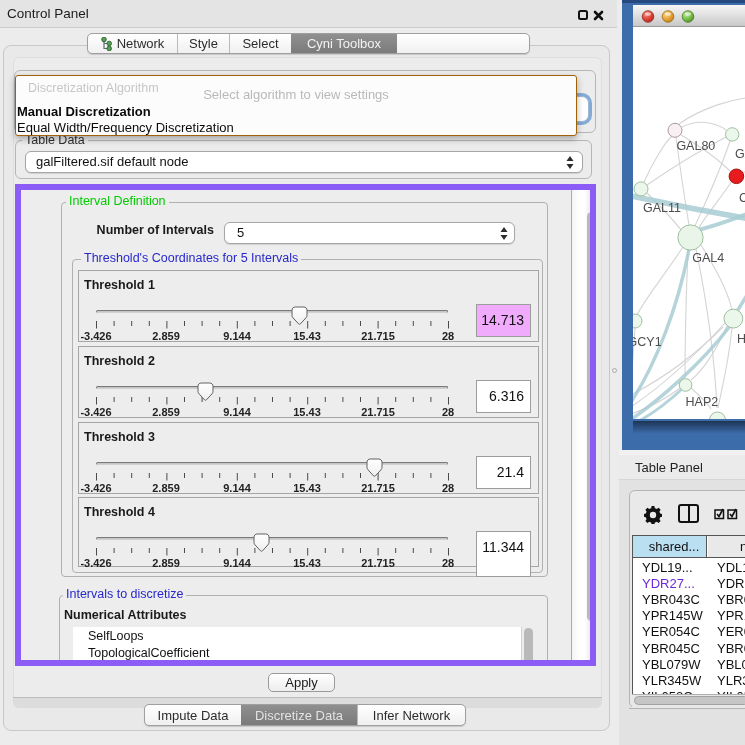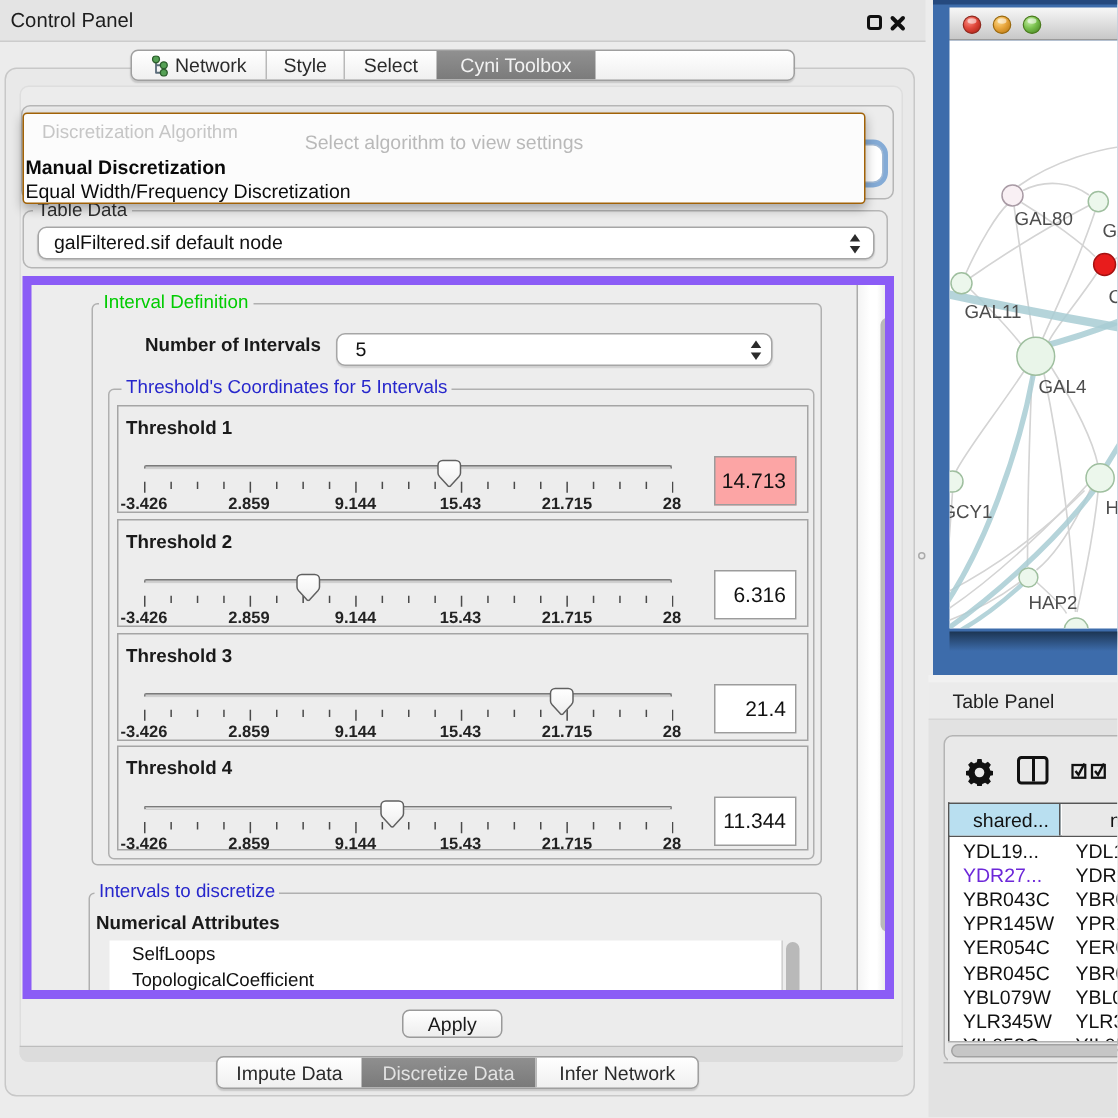--- a/index.html
+++ b/index.html
@@ -115,21 +115,21 @@
     <svg class="abs" style="left:211.7px;top:35px;" width="17" height="19" viewBox="0 0 17 19">
       <defs>
           <linearGradient id="th80" x1="0" y1="0" x2="0" y2="1">
             <stop offset="0" stop-color="#ffffff"></stop>
             <stop offset="0.55" stop-color="#f6f6f6"></stop>
             <stop offset="1" stop-color="#ededed"></stop>
           </linearGradient>
         </defs>
       <path d="M1,4.2 C1,2.4 2.4,1 4.2,1 L12.8,1 C14.6,1 16,2.4 16,4.2 L16,9.3 C16,10.4 15.6,11.1 14.9,11.9 L9.4,17.9 C8.9,18.4 8.1,18.4 7.6,17.9 L2.1,11.9 C1.4,11.1 1,10.4 1,9.3 Z" fill="url(#th80)" stroke="#606060" stroke-width="1"></path>
     </svg>
-    <div class="abs" style="left:397px;top:33px;width:55px;height:33px;background:#fca5a5;border:1px solid #9c9c9c;line-height:31px;text-align:right;padding-right:6px;font-size:14px;color:#111;">14.713</div>
+    <div class="abs" style="left:397px;top:33px;width:55px;height:33px;background:#f0abfc;border:1px solid #9c9c9c;line-height:31px;text-align:right;padding-right:6px;font-size:14px;color:#111;">14.713</div>
   </div>
   <div class="abs" style="left:57px;top:156px;width:461px;height:72px;border:1px solid #a5a5a5;">
     <div class="abs" style="left:5px;top:7px;font-size:12.5px;font-weight:bold;color:#1a1a1a;">Threshold 2</div>
     <div class="abs" style="left:17px;top:39px;width:352px;height:3px;background:linear-gradient(#ababab,#dedede);border:1px solid #7a7a7a;border-bottom-color:#d0d0d0;border-radius:2.5px;"></div>
     <svg class="abs" style="left:17px;top:50px;" width="353" height="10" viewBox="0 0 353 10">
       <line x1="0.5" y1="0" x2="0.5" y2="7.5" stroke="#4a4a4a" stroke-width="1"></line>
         <line x1="18.1" y1="0" x2="18.1" y2="5" stroke="#4a4a4a" stroke-width="1"></line>
         <line x1="35.7" y1="0" x2="35.7" y2="5" stroke="#4a4a4a" stroke-width="1"></line>
         <line x1="53.3" y1="0" x2="53.3" y2="5" stroke="#4a4a4a" stroke-width="1"></line>
         <line x1="70.9" y1="0" x2="70.9" y2="7.5" stroke="#4a4a4a" stroke-width="1"></line>
@@ -247,21 +247,21 @@
     <svg class="abs" style="left:173.9px;top:35px;" width="17" height="19" viewBox="0 0 17 19">
       <defs>
           <linearGradient id="th308" x1="0" y1="0" x2="0" y2="1">
             <stop offset="0" stop-color="#ffffff"></stop>
             <stop offset="0.55" stop-color="#f6f6f6"></stop>
             <stop offset="1" stop-color="#ededed"></stop>
           </linearGradient>
         </defs>
       <path d="M1,4.2 C1,2.4 2.4,1 4.2,1 L12.8,1 C14.6,1 16,2.4 16,4.2 L16,9.3 C16,10.4 15.6,11.1 14.9,11.9 L9.4,17.9 C8.9,18.4 8.1,18.4 7.6,17.9 L2.1,11.9 C1.4,11.1 1,10.4 1,9.3 Z" fill="url(#th308)" stroke="#606060" stroke-width="1"></path>
     </svg>
-    <div class="abs" style="left:397px;top:33px;width:55px;height:33px;background:#fff;border:1px solid #9c9c9c;line-height:31px;text-align:right;padding-right:6px;font-size:14px;color:#111;">11.344</div>
+    <div class="abs" style="left:397px;top:33px;width:55px;height:46px;background:#fff;border:1px solid #9c9c9c;line-height:31px;text-align:right;padding-right:6px;font-size:14px;color:#111;">11.344</div>
   </div>
 
   <div class="abs" style="left:38px;top:405px;width:489px;height:90px;border:1px solid #b0b0b0;border-radius:4px;"></div>
   <div class="abs" style="left:42px;top:398px;height:13px;line-height:13px;font-size:12.5px;color:#2727cc;background:#ededed;padding:0 3px;">Intervals to discretize</div>
   <div class="abs" style="left:43px;top:418px;font-size:12.5px;font-weight:bold;color:#1a1a1a;">Numerical Attributes</div>
   <div class="abs" style="left:52px;top:437px;width:448px;height:45px;background:#fff;"></div>
   <div class="abs" style="left:500px;top:437px;width:14px;height:45px;background:#ededed;border-left:1px solid #d0d0d0;"></div>
   <div class="abs" style="left:503px;top:438px;width:9px;height:44px;background:#b9b9b9;border-radius:4.5px 4.5px 0 0;"></div>
   <div class="abs" style="left:67px;top:439px;font-size:12.5px;color:#111;">SelfLoops</div>
   <div class="abs" style="left:67px;top:456px;font-size:12.5px;color:#111;">TopologicalCoefficient</div>

